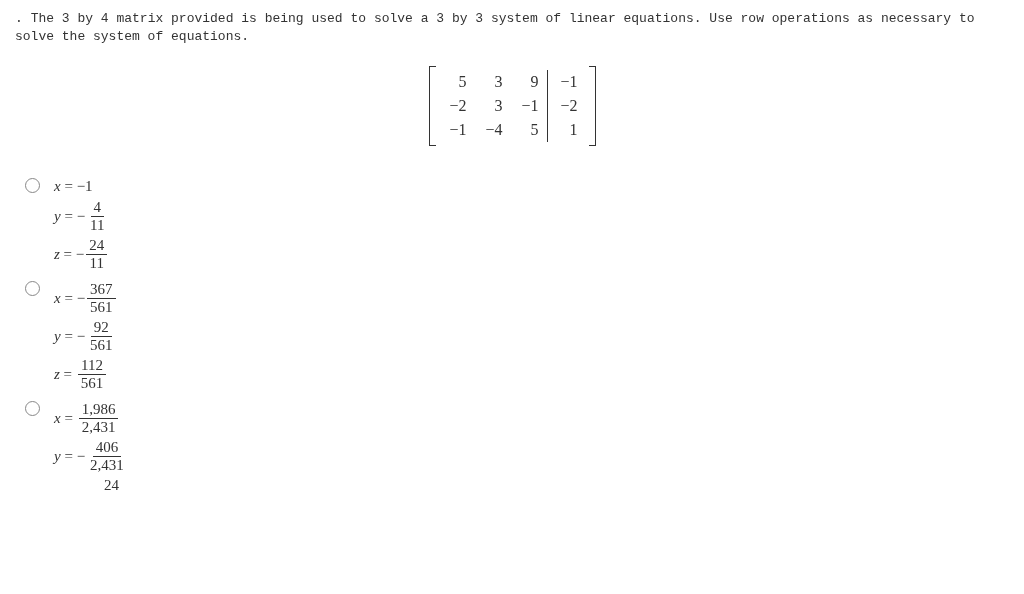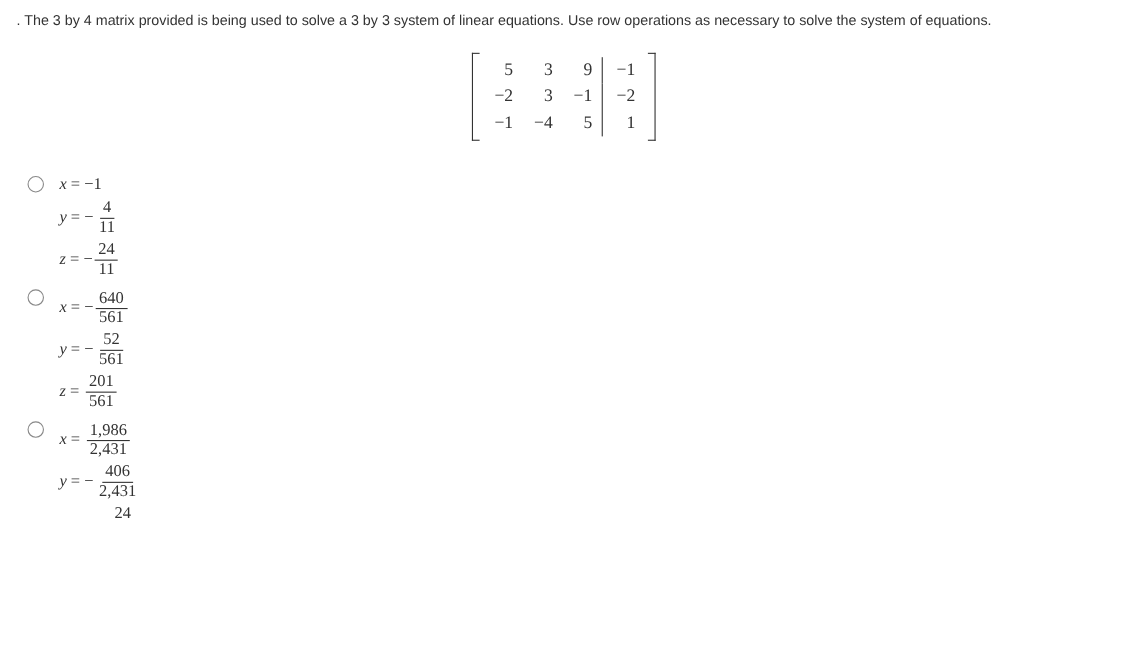--- a/index.html
+++ b/index.html
@@ -8,20 +8,21 @@
     font-family: Arial, Helvetica, sans-serif;
     font-size: 13px;
     color: #333;
     background: #fff;
     width: 1024px;
     box-sizing: border-box;
   }
   .prompt {
     margin-bottom: 20px;
     line-height: 1.4;
+    font-family: Liberation Mono, monospace;
   }
   .matrix-wrap {
     text-align: center;
     margin-bottom: 25px;
   }
   .matrix {
     display: inline-block;
     position: relative;
     padding: 4px 10px;
     font-family: 'Times New Roman', serif;
@@ -159,39 +160,39 @@
   </div>
 
   <div class="option">
     <div class="radio"></div>
     <div class="answer">
       <div class="line">
         <span class="var">x</span>
         <span>&nbsp;=&nbsp;</span>
         <span>−</span>
         <span class="frac">
-          <span class="num">640</span>
+          <span class="num">367</span>
           <span class="den">561</span>
         </span>
       </div>
       <div class="line">
         <span class="var">y</span>
         <span>&nbsp;=&nbsp;</span>
         <span>−</span>
         <span class="frac">
-          <span class="num">52</span>
+          <span class="num">92</span>
           <span class="den">561</span>
         </span>
       </div>
       <div class="line">
         <span class="var">z</span>
         <span>&nbsp;=&nbsp;</span>
         <span></span>
         <span class="frac">
-          <span class="num">201</span>
+          <span class="num">112</span>
           <span class="den">561</span>
         </span>
       </div>
     </div>
   </div>
 
   <div class="option">
     <div class="radio"></div>
     <div class="answer">
       <div class="line">

